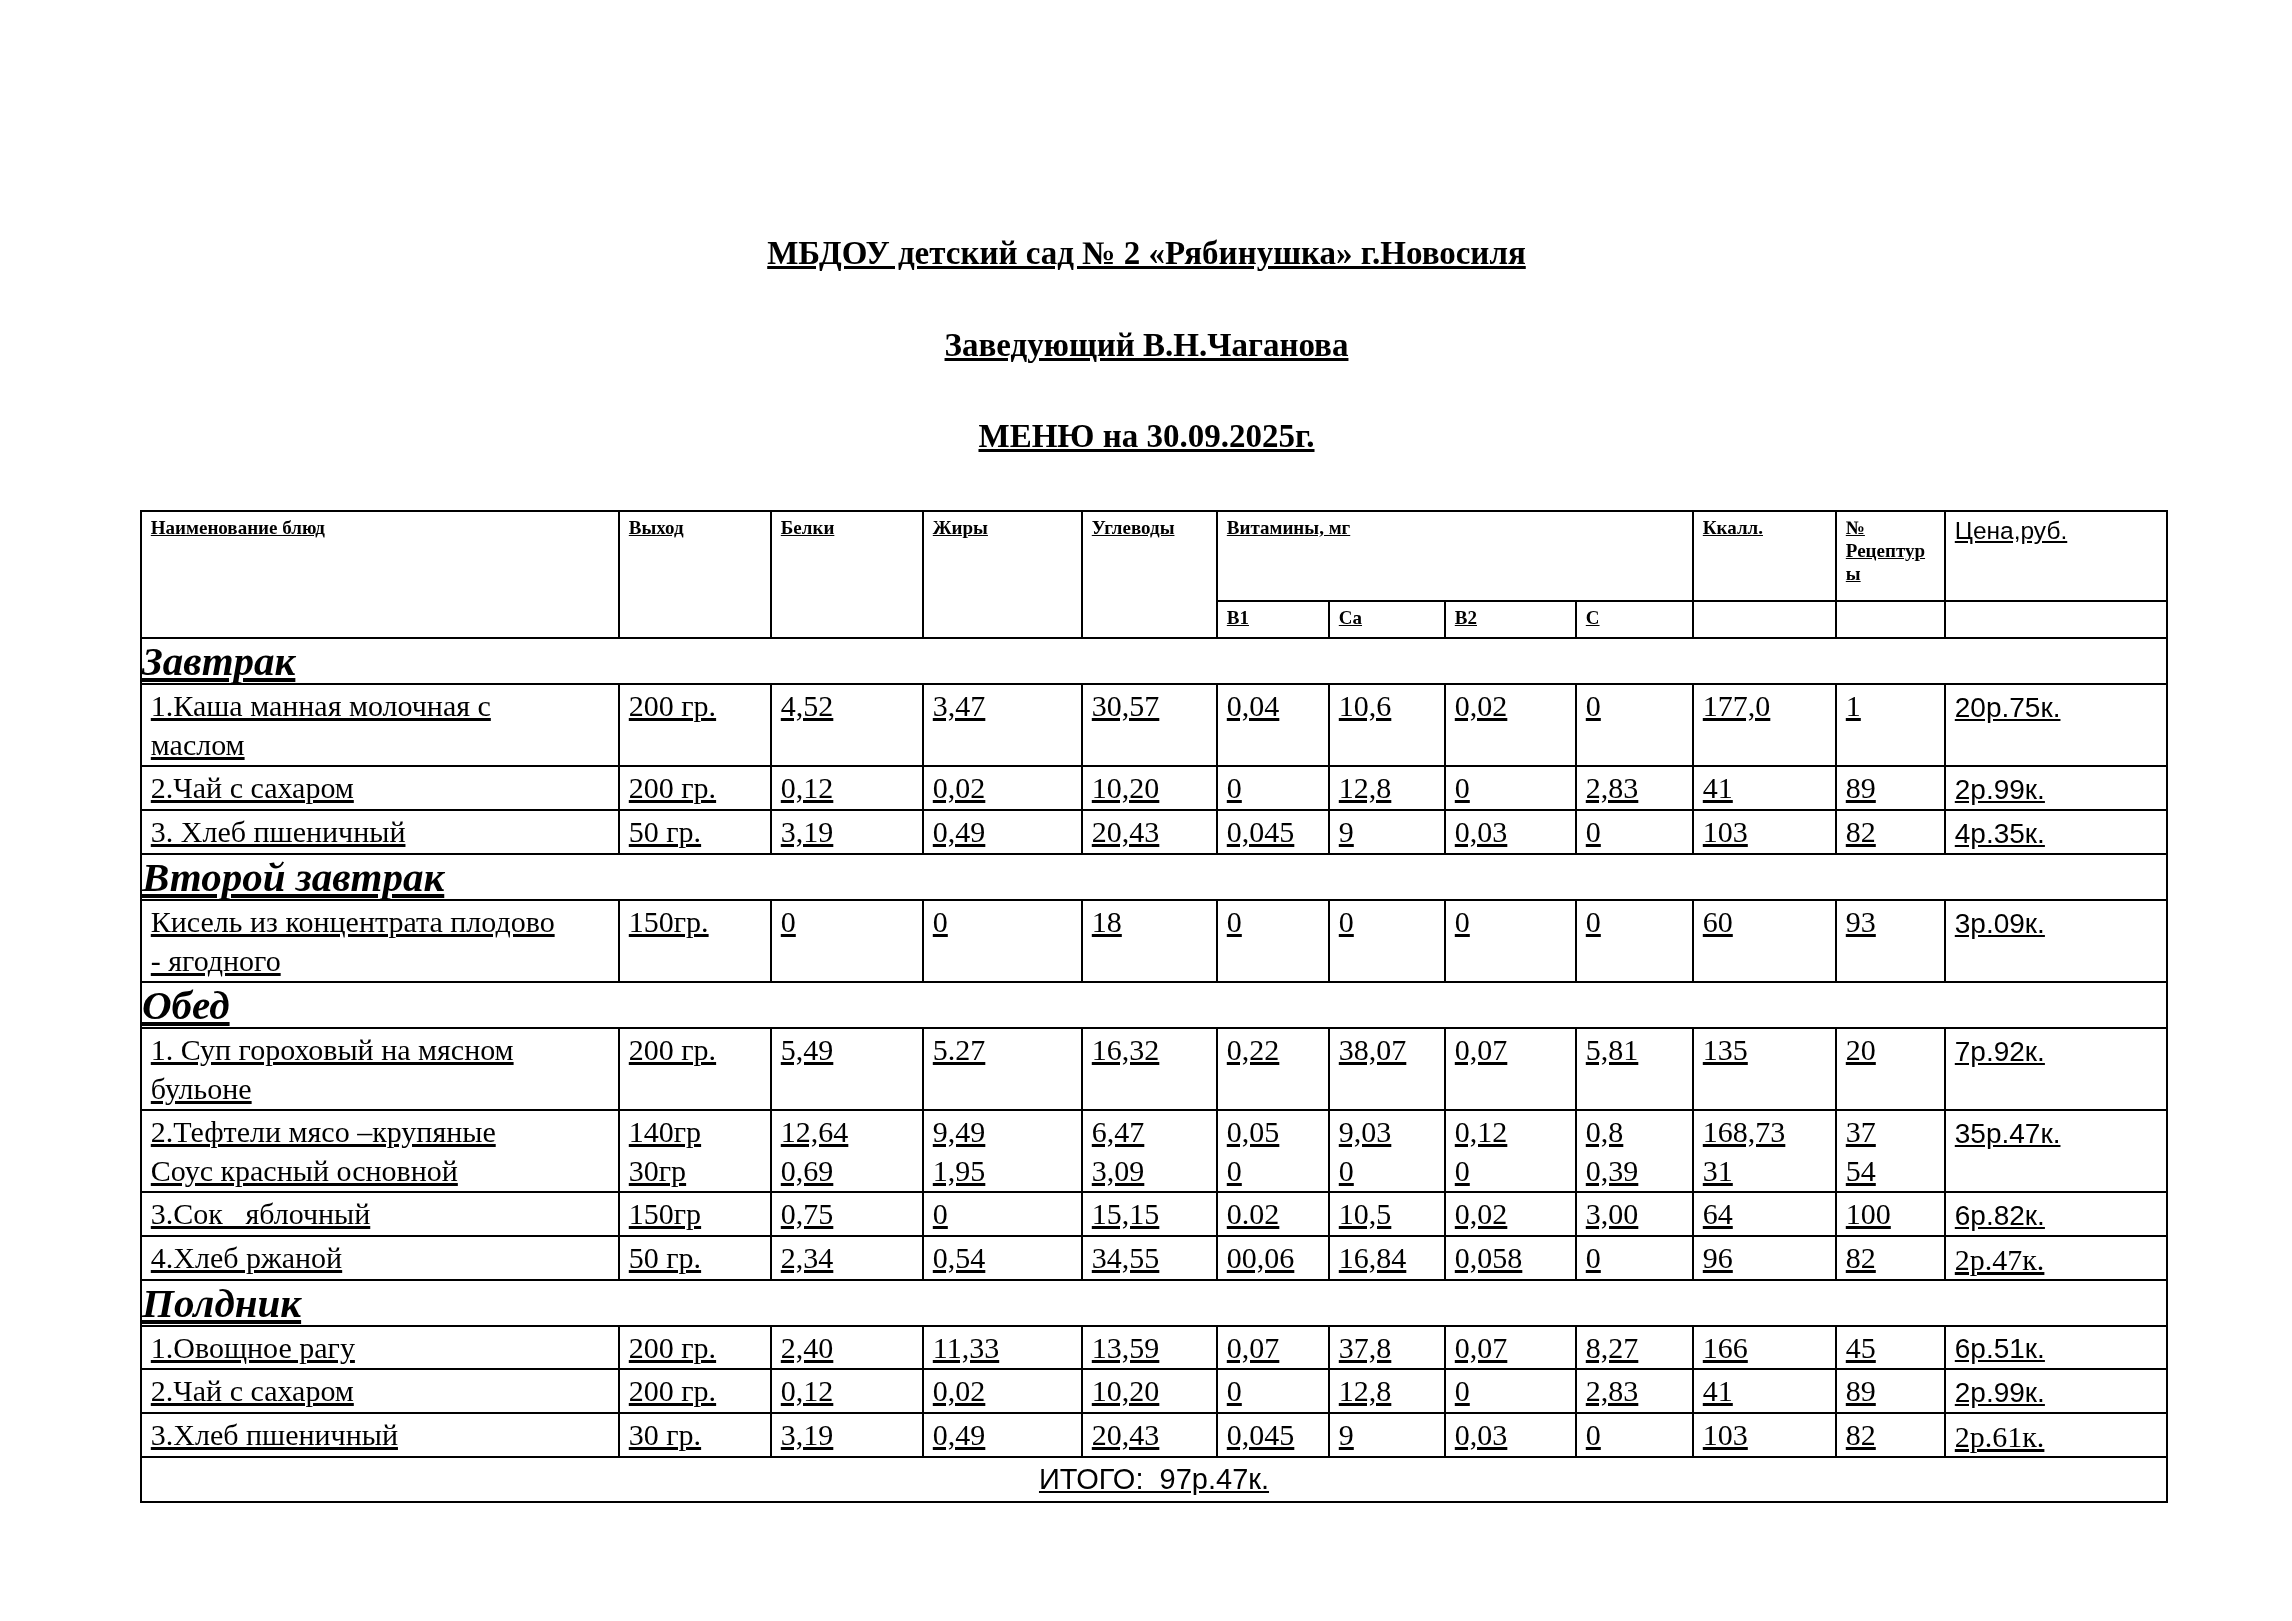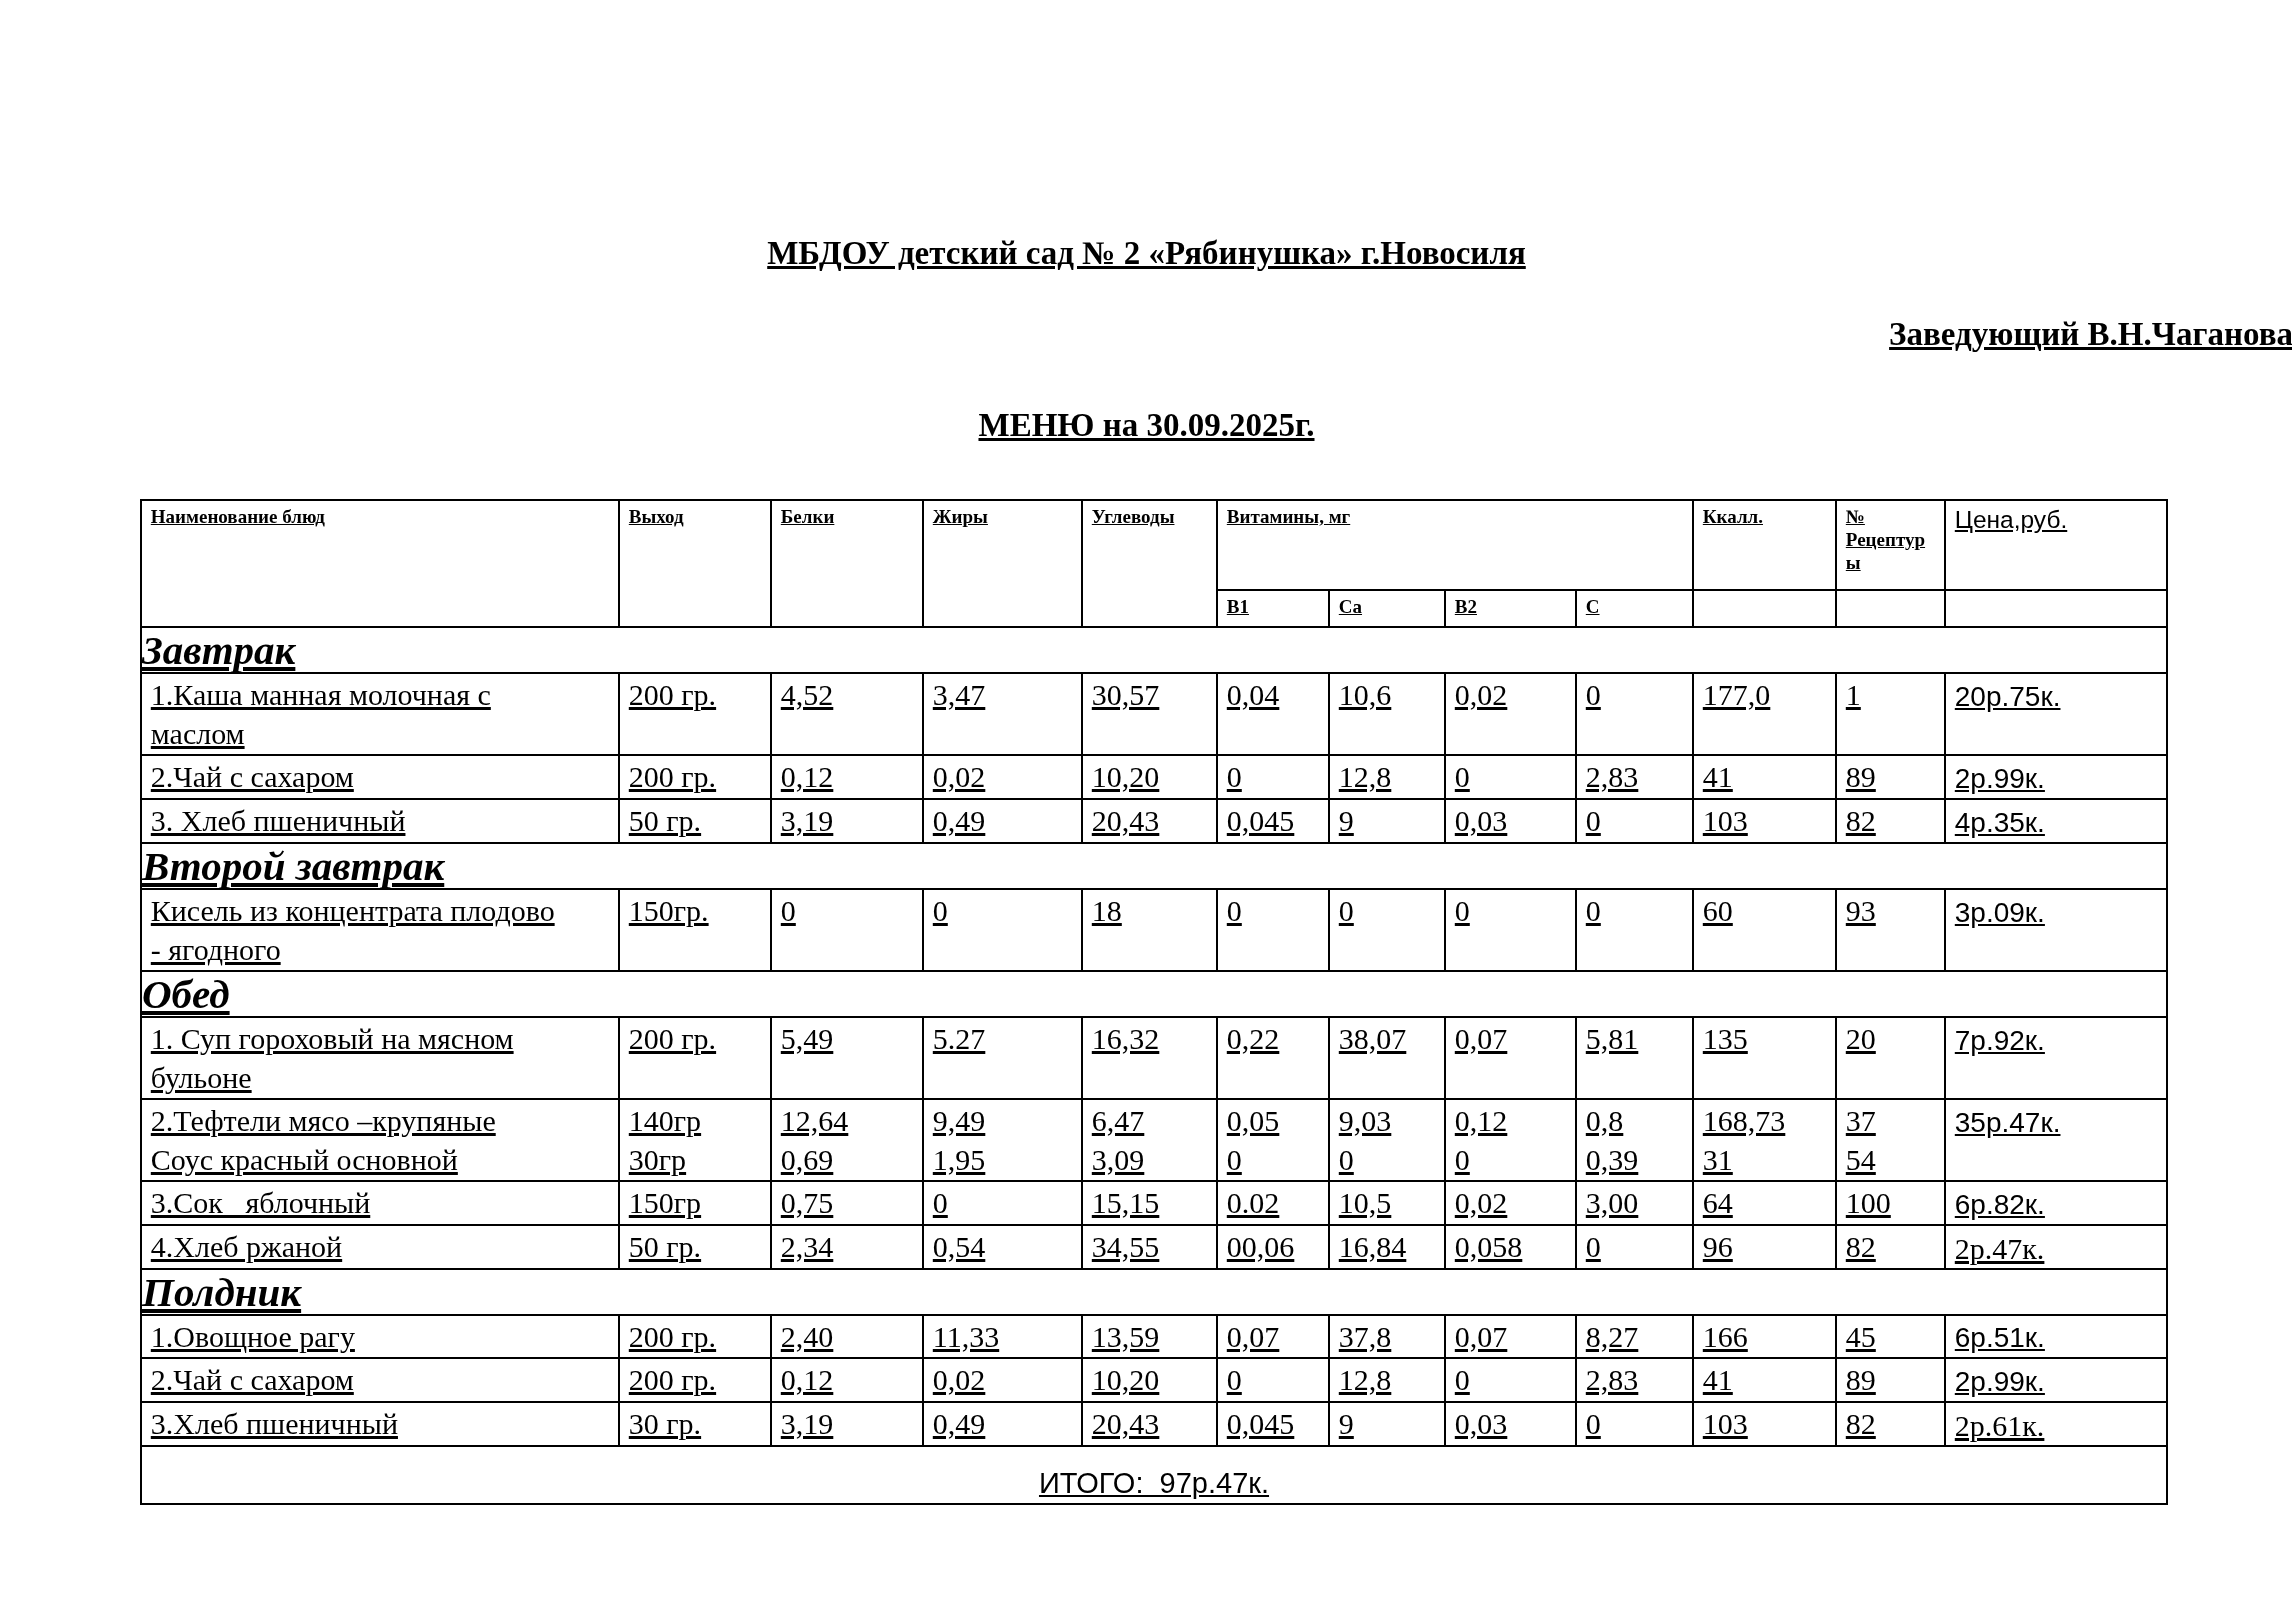--- a/index.html
+++ b/index.html
@@ -5,21 +5,21 @@
   * { margin:0; padding:0; box-sizing:border-box; }
   html, body { background:#ffffff; }
   body {
     width:2293px; height:1621px;
     font-family:"Liberation Serif","DejaVu Serif",serif;
     color:#000; overflow:hidden;
   }
   .page { position:relative; width:2293px; height:1621px;text-decoration:underline; }
 
   .doc-title   { padding-top:235px; text-align:center; font-weight:bold; font-size:33px; }
-  .doc-subtitle{ margin-top:44px;  text-align:right; font-weight:bold; font-size:33px; }
+  .doc-subtitle{ margin-top:55px;  text-align:center; font-weight:bold; font-size:33px; }
   .doc-date    { margin-top:54px;  text-align:center; font-weight:bold; font-size:33px; }
 
   table.menu-table {
     border-collapse:collapse; table-layout:fixed;
     width:2026px; margin:55px 0 0 140px;
   }
   th, td { border:2.9px solid #000; vertical-align:top; overflow:hidden; }
 
   thead th {
     font-size:19px; font-weight:bold; text-align:left;
@@ -48,21 +48,21 @@
     font-family:"Liberation Sans","DejaVu Sans",sans-serif;
     font-size:28px; line-height:37px; padding-top:3.9px;
   }
   td.price.price-serif {
     font-family:"Liberation Serif","DejaVu Serif",serif;
     font-size:30px;
   }
   td.total-cell {
     text-align:center;
     font-family:"Liberation Sans","DejaVu Sans",sans-serif;
-    font-size:29px; height:45px; line-height:40px; padding:16px 0 0 0;
+    font-size:29px; height:45px; line-height:40px; padding:1px 0 0 0;
   }
 </style>
 </head>
 <body>
 
 <div class="page">
 
   <div class="doc-title">МБДОУ детский сад № 2 «Рябинушка» г.Новосиля</div>
   <div class="doc-subtitle">Заведующий  В.Н.Чаганова</div>
   <div class="doc-date">МЕНЮ на 30.09.2025г.</div>

